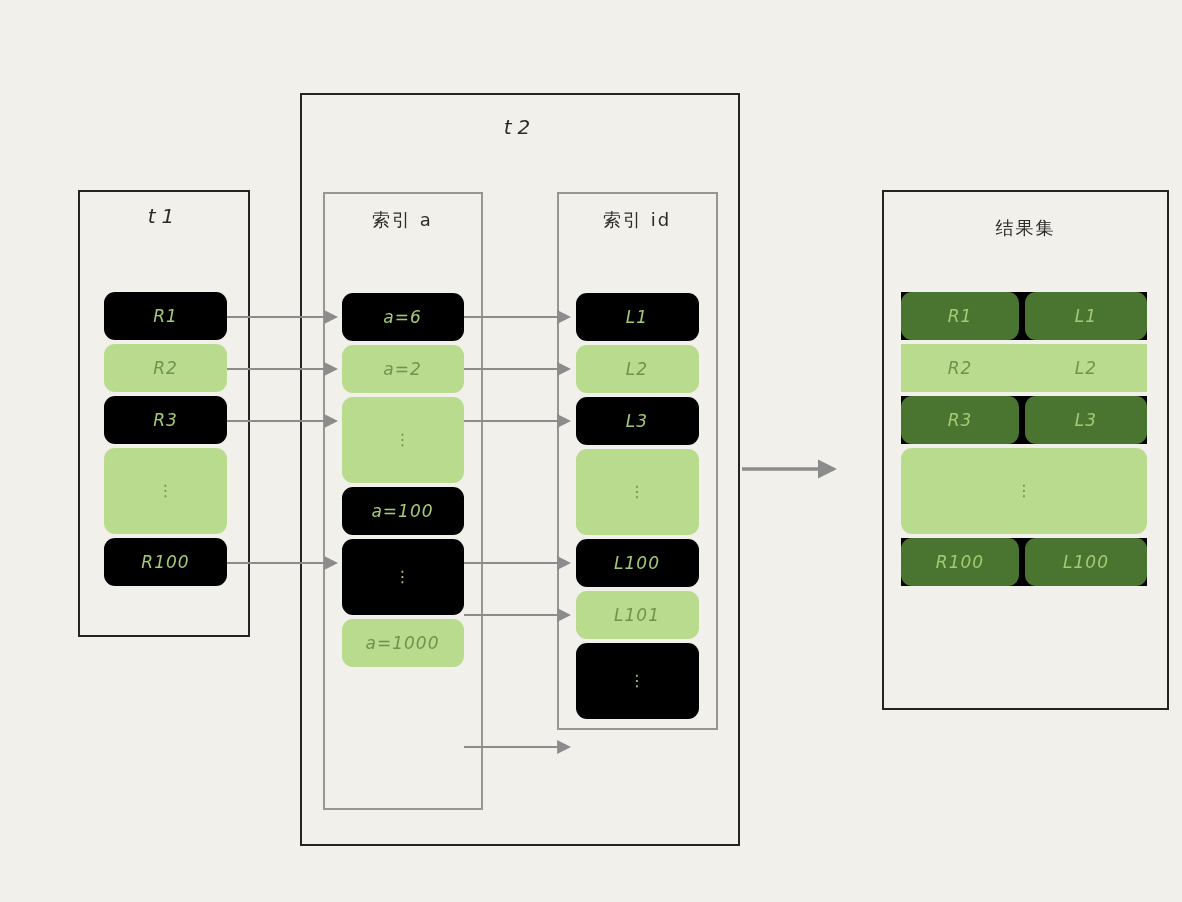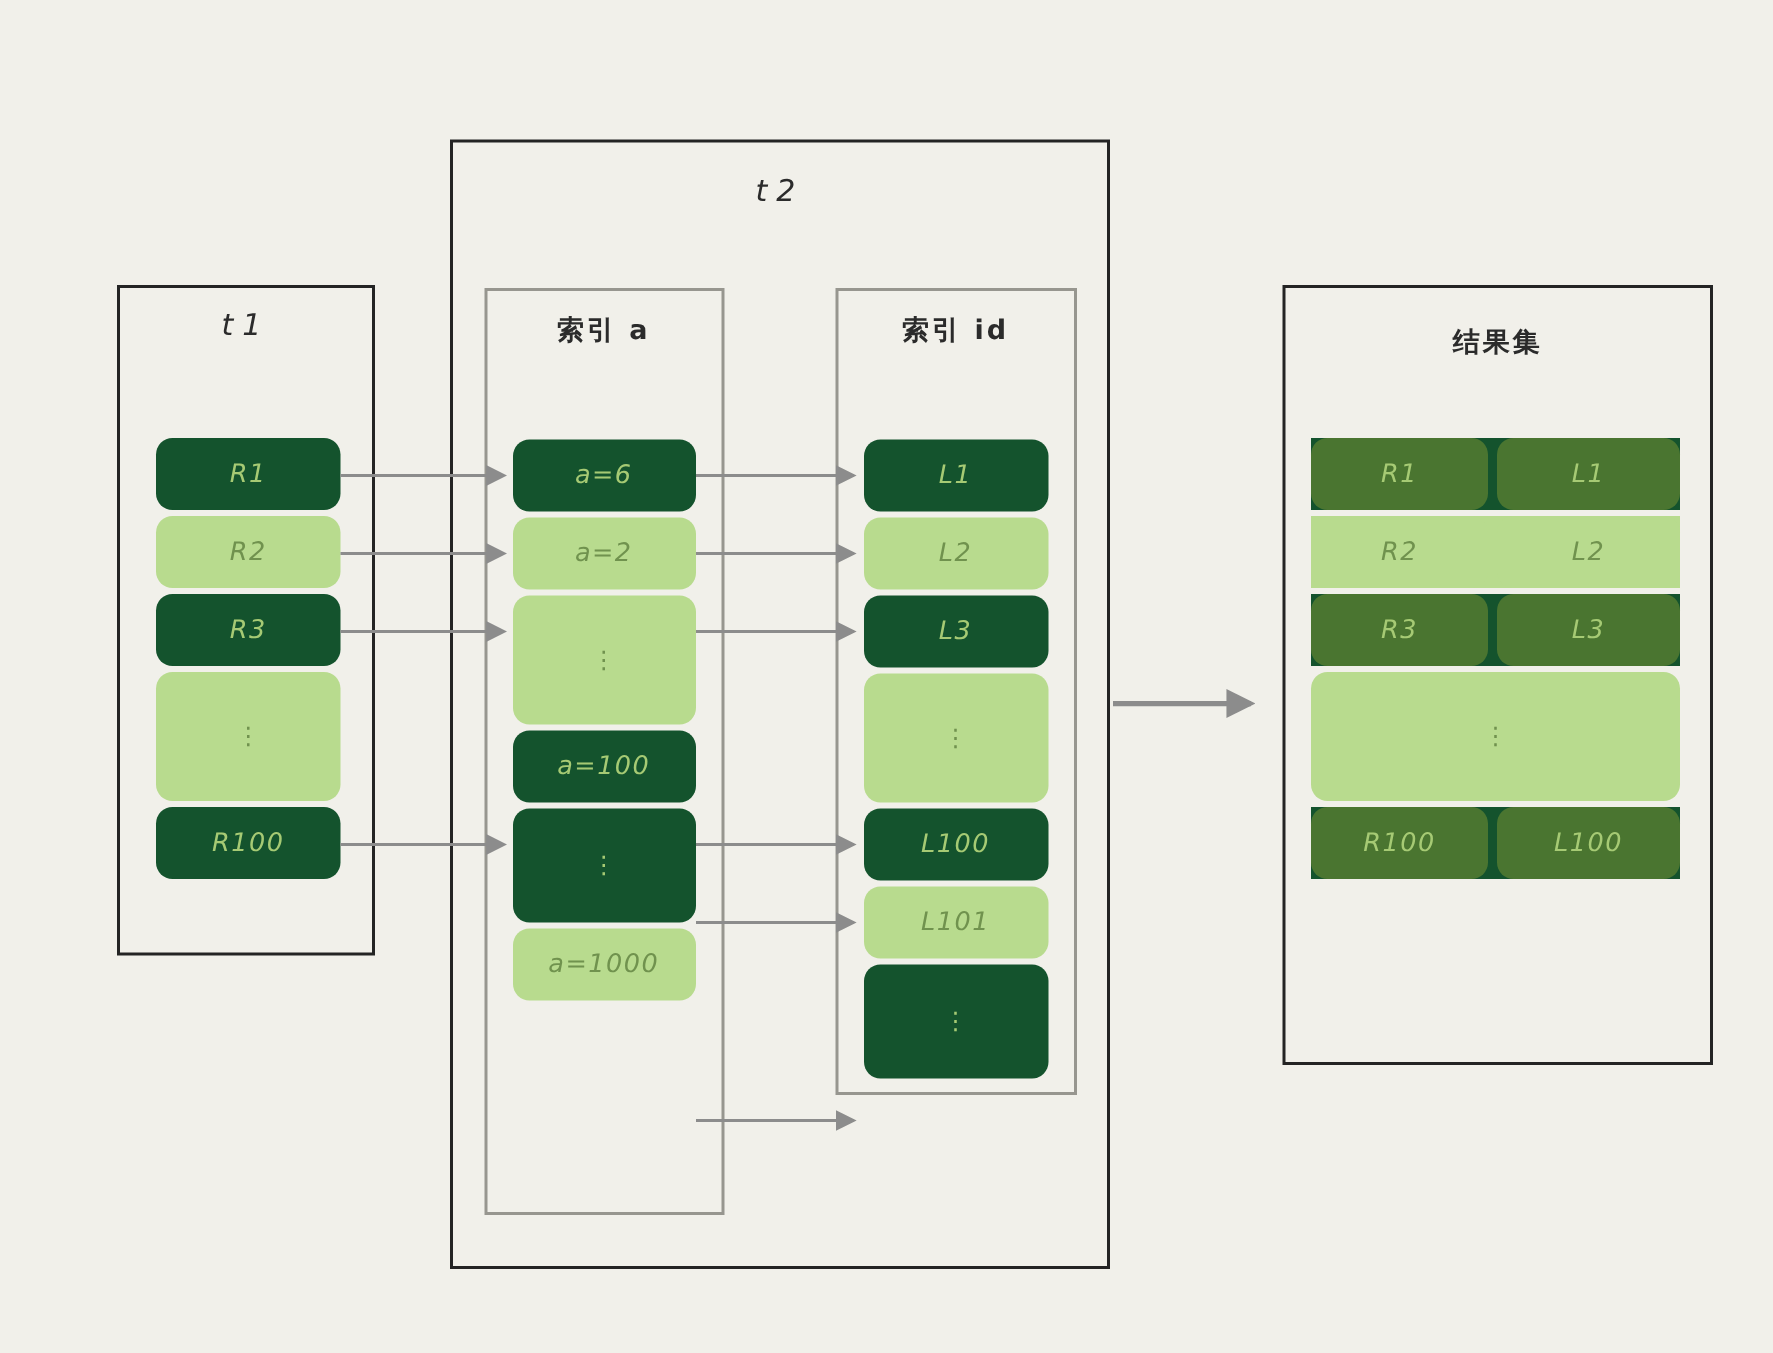--- a/index.html
+++ b/index.html
@@ -12,34 +12,34 @@
   .canvas{position:absolute;left:0;top:0;width:1182px;height:902px;}
 
   .box{position:absolute;border:2.5px solid #242424;background:transparent;box-sizing:border-box;}
   .inner-box{position:absolute;border:2px solid #97968f;box-sizing:border-box;}
 
   .box-title{
     position:absolute;left:0;right:0;text-align:center;
     color:#2b2b2b;font-size:20px;letter-spacing:6px;
     font-style:italic;font-weight:500;
   }
-  .cjk-title{font-style:normal;font-weight:bold;font-size:18px;letter-spacing:2px;}
+  .cjk-title{font-style:normal;font-weight:normal;font-size:18px;letter-spacing:2px;}
 
   .rows{position:absolute;}
   .row{
     border-radius:11px;
     margin-bottom:4px;
     display:flex;align-items:center;justify-content:center;
     font-size:17px;font-style:italic;letter-spacing:1px;
     box-sizing:border-box;
   }
   .h48{height:48px;}
   .tall1{height:86px;}
   .tall2{height:76px;}
-  .dark{background:#14532d;color:#a6ca74;text-align:center;}
+  .dark{background:#000000;color:#a6ca74;text-align:center;}
   .light{background:#b8db8e;color:#70924e;}
   .dots{font-size:16px;font-style:normal;letter-spacing:0;line-height:1;}
 
   
   .rrow{display:flex;gap:6px;margin-bottom:4px;}
   .rrow .cell{
     border-radius:11px;height:48px;
     display:flex;align-items:center;justify-content:center;
     font-size:17px;font-style:italic;letter-spacing:1px;
   }
@@ -113,21 +113,21 @@
         <div class="row h48 light">L2</div>
         <div class="row h48 dark">L3</div>
         <div class="row tall1 light dots">⋮</div>
         <div class="row h48 dark">L100</div>
         <div class="row h48 light">L101</div>
         <div class="row tall2 dark dots">⋮</div>
       </div>
     </div>
   </div>
 
-  <div class="box" style="left:855px;top:190px;width:287px;height:520px;">
+  <div class="box" style="left:882px;top:190px;width:287px;height:520px;">
     <div class="box-title cjk-title" style="top:24px;">结果集</div>
     <div class="rows" style="left:17px;top:100px;width:246px;">
       <div class="rrow dark">
         <div class="cell left">R1</div>
         <div class="cell right">L1</div>
       </div>
       <div class="rrow light">
         <div class="cell left">R2</div>
         <div class="cell right">L2</div>
       </div>

